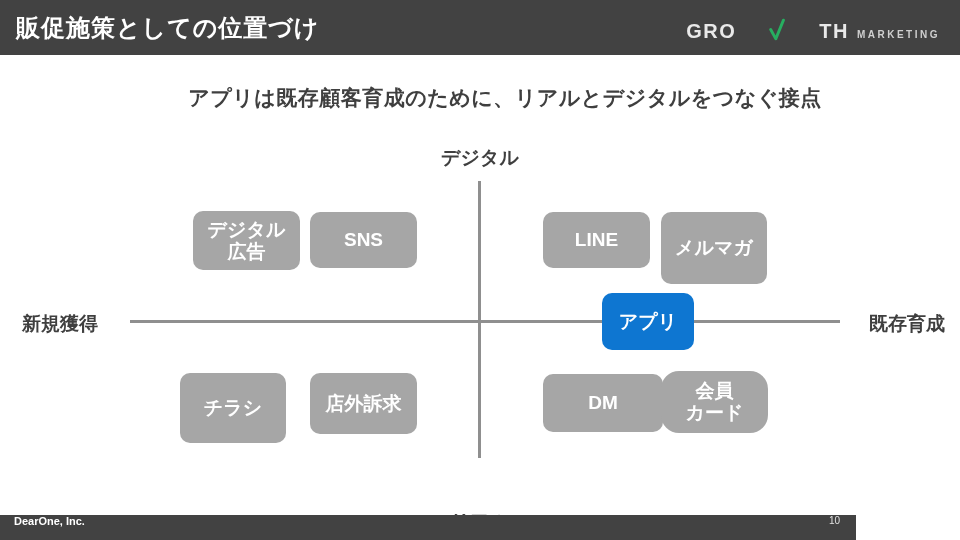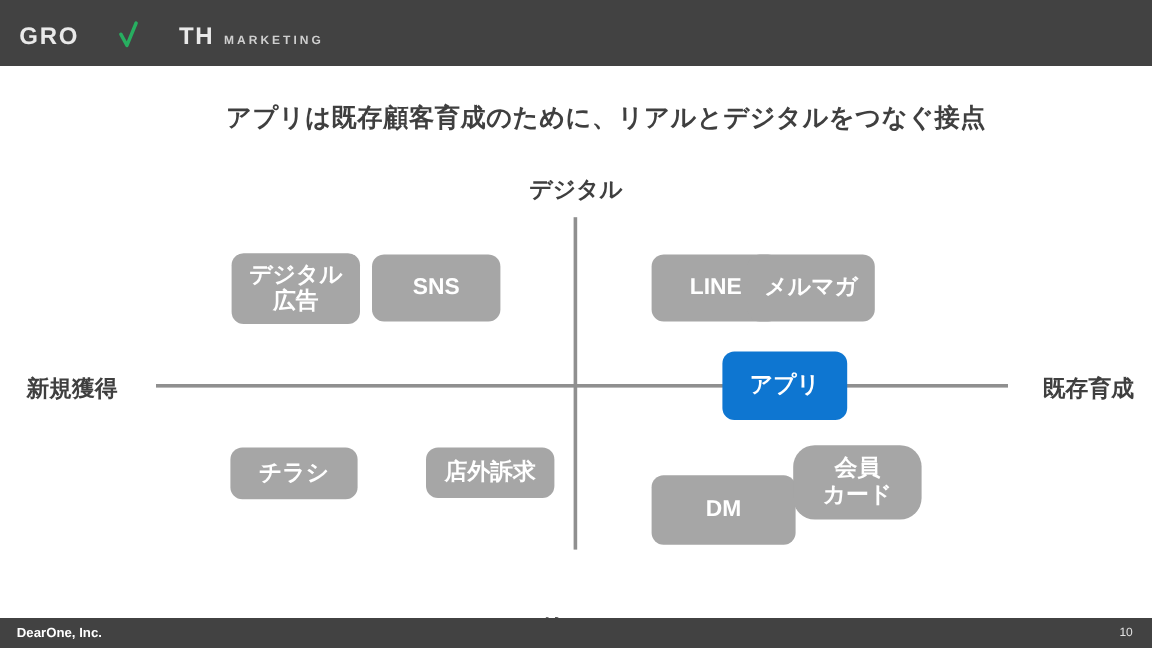--- a/index.html
+++ b/index.html
@@ -34,41 +34,42 @@
   .hline { position:absolute; left:130px; top:320px; width:710px; height:3px; background:#8f8f8f; }
   .box {
     position:absolute; background:#a6a6a6; border-radius:10px;
     color:#ffffff; font-size:19px; font-weight:bold;
     display:flex; align-items:center; justify-content:center;
     text-align:center; line-height:1.15; white-space:pre-line;
   }
   .b-dad      { left:193px; top:211px; width:107px; height:59px; }
   .b-sns      { left:310px; top:212px; width:107px; height:56px;text-align:right; }
   .b-line     { left:543px; top:212px; width:107px; height:56px;text-align:right; }
-  .b-mail     { left:623px; top:212px; width:106px; height:56px;text-align:right; }
-  .b-app      { left:602px; top:293px; width:104px; height:57px; background:#0e76d1; }
-  .b-chirashi { left:192px; top:373px; width:106px; height:43px; }
-  .b-tengai   { left:310px; top:373px; width:107px; height:42px;margin-left:45px; }
-  .b-dm       { left:543px; top:396px; width:120px; height:58px; }
+  .b-mail     { left:661px; top:212px; width:106px; height:72px;text-align:right; }
+  .b-app      { left:602px; top:293px; width:92px; height:57px; background:#0e76d1; }
+  .b-chirashi { left:180px; top:373px; width:106px; height:70px; }
+  .b-tengai   { left:310px; top:373px; width:107px; height:61px; }
+  .b-dm       { left:543px; top:374px; width:120px; height:58px; }
   .b-kaiin    { left:661px; top:371px; width:107px; height:62px;border-radius:18px; }
   
   .footer {
-    position:absolute; left:0; bottom:0; width:960px; height:25px;
-    background:#424242; display:flex; align-items:center;
+    position:absolute; left:0; bottom:0; width:856px; height:25px;
+    background:#424242; display:flex; 
     justify-content:space-between; box-sizing:border-box; padding:0 16px 0 14px;
   }
   .company { color:#ffffff; font-size:11px; font-weight:bold; }
   .pagenum { color:#e2e2e2; font-size:10px; }
 </style>
 </head>
 <body>
 
 <div class="slide">
 
   <header class="header">
+    <h1 class="title">販促施策としての位置づけ</h1>
     <div class="logo">
       <span class="logo-main">
           <span>GRO</span>
           <svg class="logo-check" viewBox="0 0 20 28">
             <path d="M2 14 L8 25 L17 3" fill="none" stroke="#27ae60" stroke-width="3.4" stroke-linecap="round" stroke-linejoin="round"></path>
           </svg>
           <span>TH</span>
         </span>
       <span class="logo-sub">MARKETING</span>
     </div>

